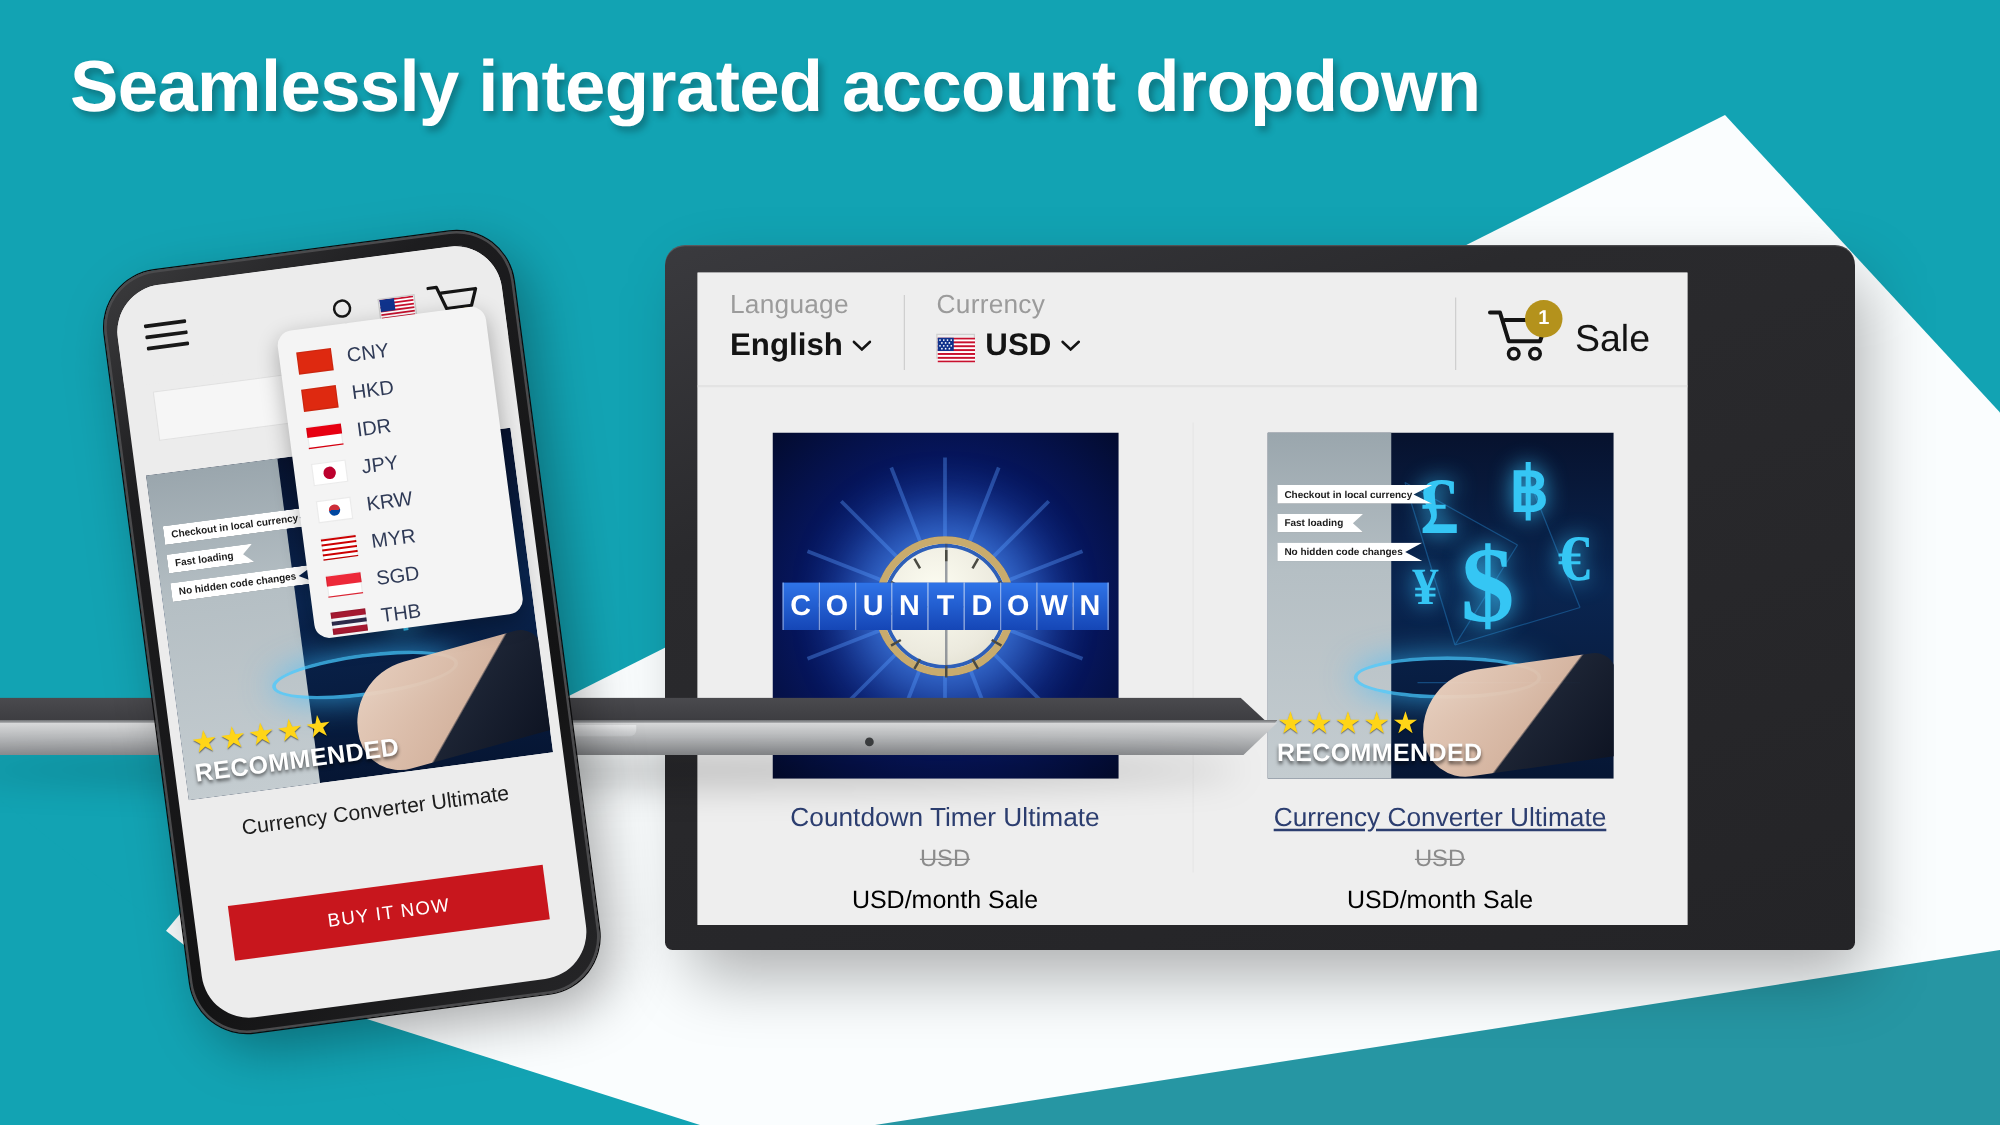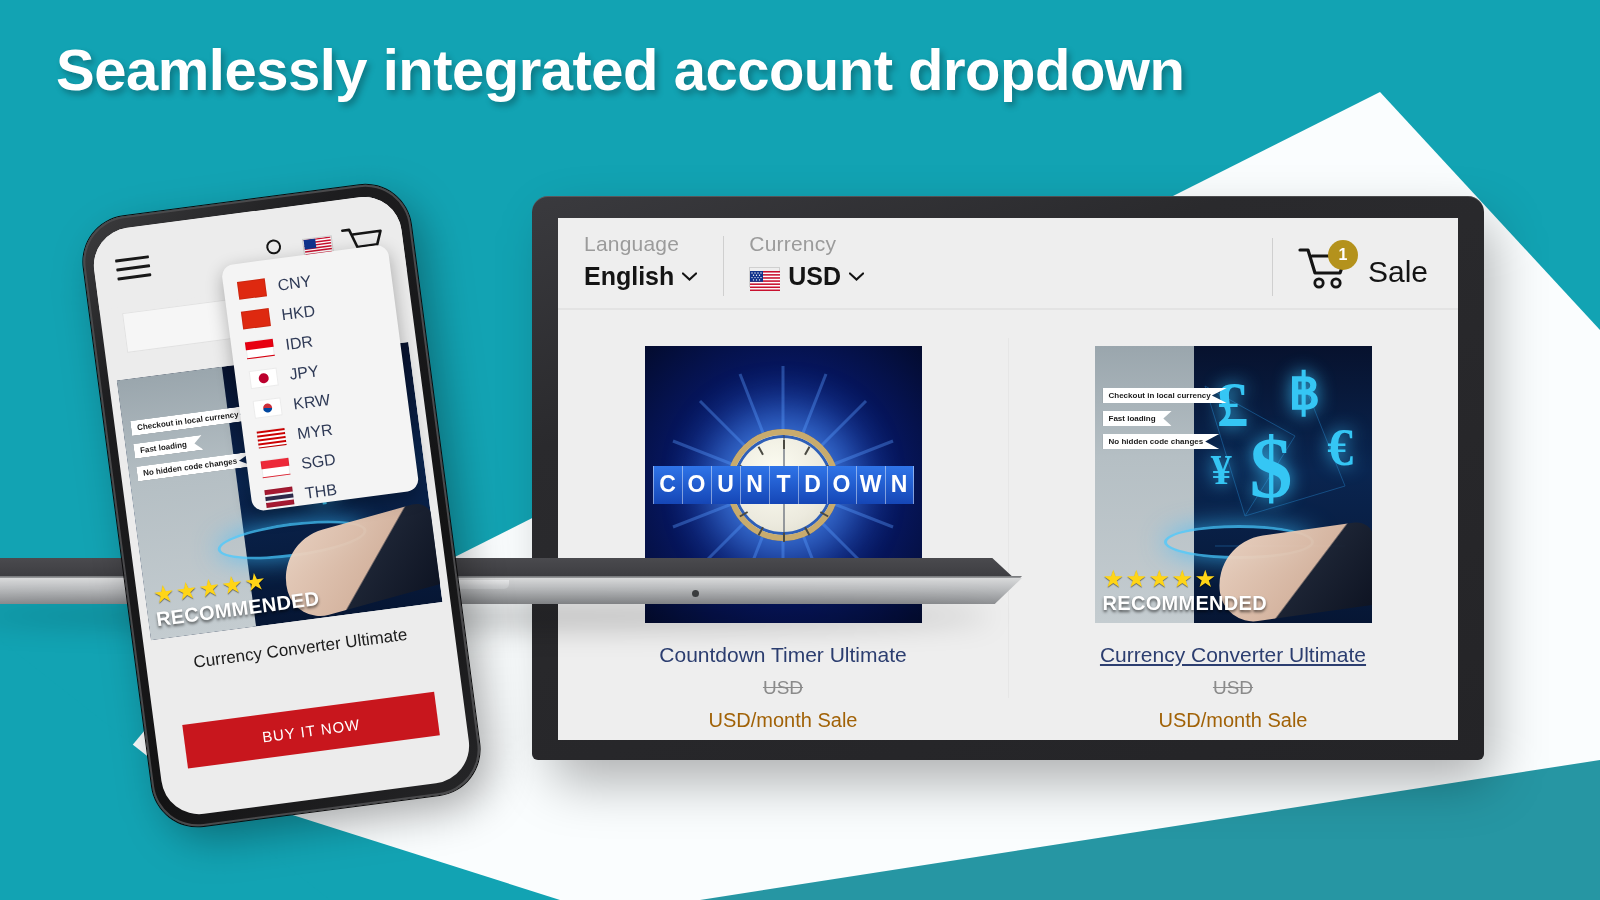--- a/index.html
+++ b/index.html
@@ -33,21 +33,21 @@
     position: absolute; left: 20px; top: 26px; width: 940px; height: 560px;
     background: rgba(0,0,0,0.30); filter: blur(26px); border-radius: 18px;
   }
   .laptop-lid {
     position: absolute; left: 0; top: 0; width: 952px; height: 564px;
     background: linear-gradient(160deg,#3a3a3e 0%, #2a2a2d 28%, #242427 100%);
     border-radius: 16px 16px 6px 6px;
     box-shadow: inset 0 1px 0 rgba(255,255,255,0.16);
   }
   .laptop-screen {
-    position: absolute; left: 26px; top: 22px; width: 900px; height: 522px;
+    position: absolute; left: 26px; top: 22px; width: 792px; height: 522px;
     background: #eeeeee; overflow: hidden;
   }
 
   
   .laptop-base {
     position: absolute; left: -68px; top: 558px; width: 1090px; height: 60px; z-index: 22;
   }
   .base-top {
     position: absolute; left: 6px; top: 0; width: 1078px; height: 22px;
     background: linear-gradient(180deg,#4a4a4e 0%, #3b3b3f 100%);
@@ -118,21 +118,21 @@
   .product { width: 50%; display: flex; flex-direction: column; align-items: center; position: relative; }
   .product + .product::before {
     content:""; position:absolute; left:0; top:-8px; width:1px; height:360px; background:#e6e6e6;
   }
   .prod-img { width: 277px; height: 277px; position: relative; overflow: hidden; }
   .prod-title {
     margin-top: 20px; font-size: 21px; color: #2c3e70; font-weight: 400; text-align: center;
   }
   .prod-title.hovered { text-decoration: underline; }
   .prod-old { margin-top: 10px; font-size: 19px; color: #8b8b8b; text-decoration: line-through; text-align: center; }
-  .prod-sale { margin-top: 10px; font-size: 20px; color: #a16207; text-align: center; }
+  .prod-sale { margin-top: 10px; font-size: 20px; color: #000000; text-align: center; }
 
   
   .cd { position: absolute; inset: 0; background: radial-gradient(circle at 50% 50%, #1c4fc4 0%, #0d2a8a 33%, #06155a 62%, #030b2e 100%); }
   .cd-rays { position: absolute; inset: 0; }
   .cd-clock {
     position: absolute; left: 50%; top: 50%; transform: translate(-50%,-50%);
     width: 112px; height: 112px; border-radius: 50%;
     background: radial-gradient(circle at 42% 38%, #fdfdf2 0%, #eceade 60%, #d9d6c4 100%);
     border: 6px solid #c8ab6d;
     box-shadow: 0 0 42px 20px rgba(90,160,255,0.55), inset 0 0 0 3px #2e5fb8;

